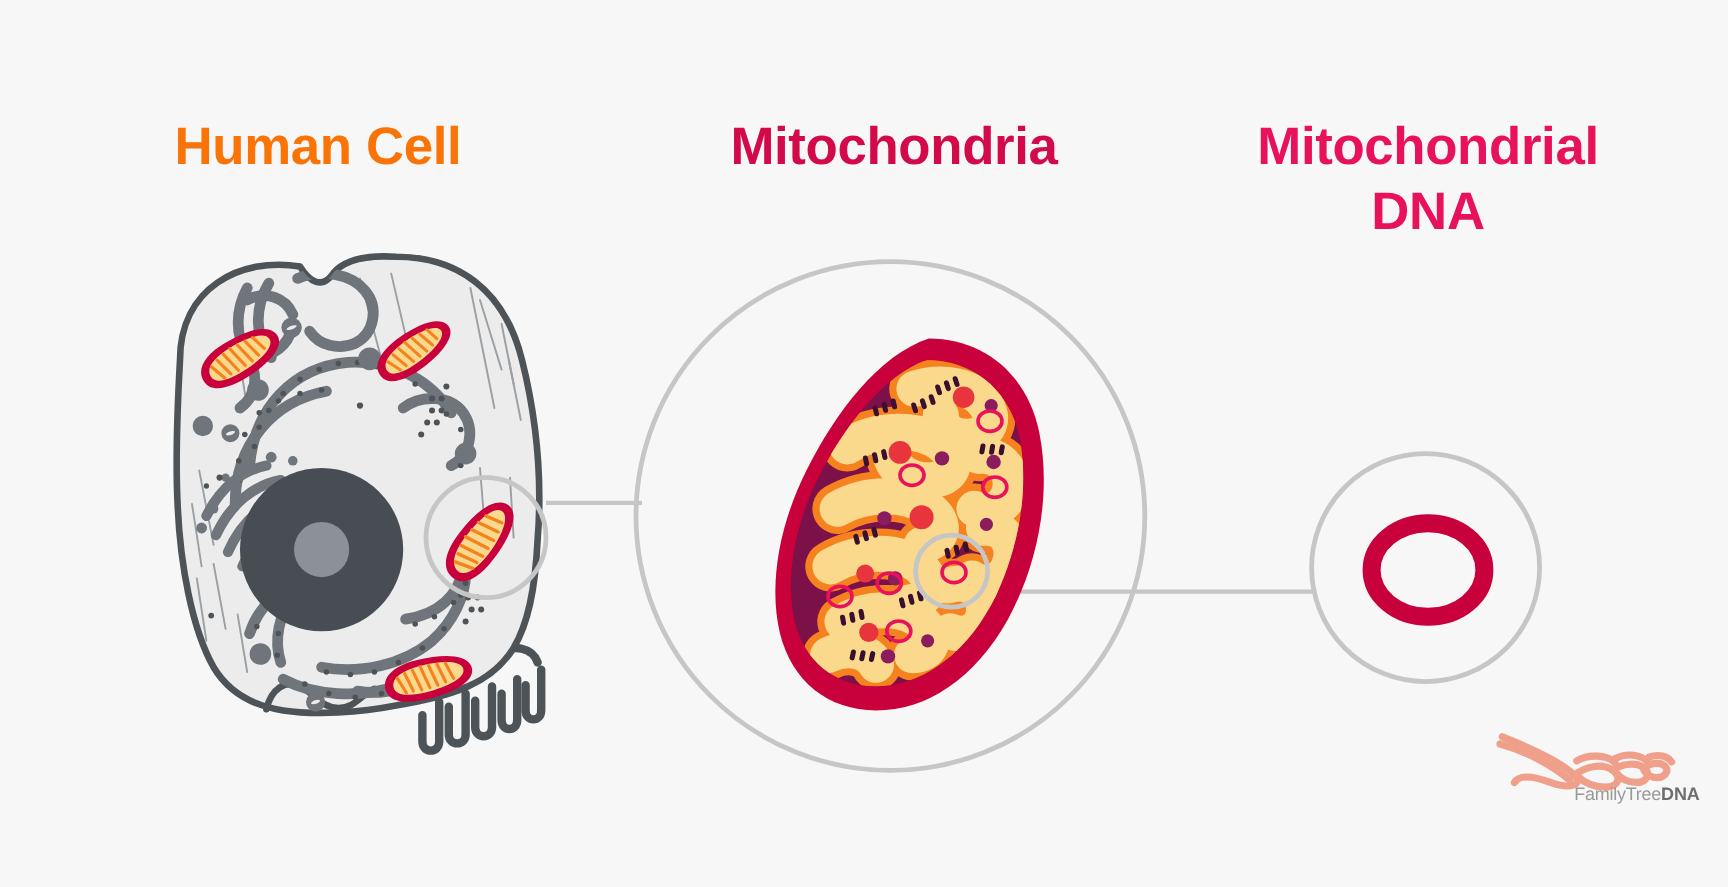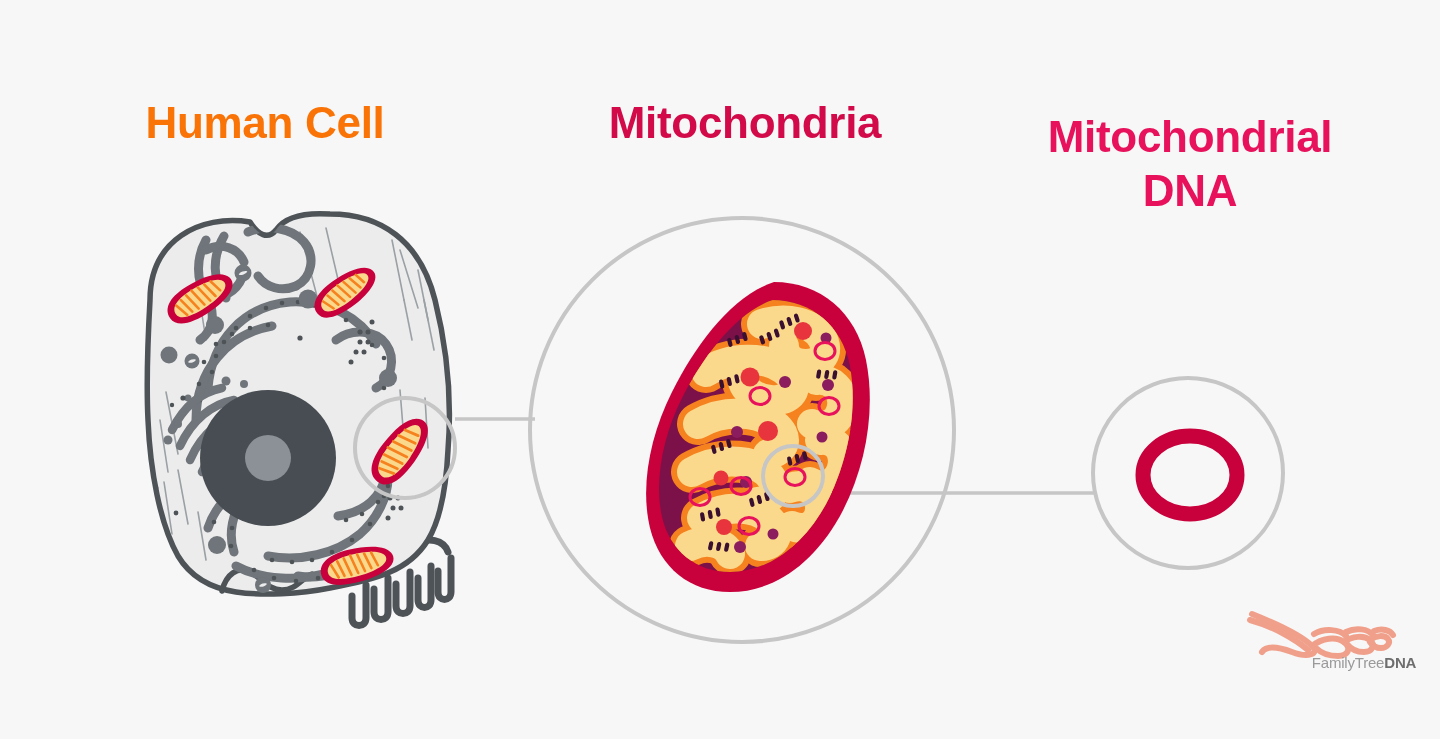--- a/index.html
+++ b/index.html
@@ -40,21 +40,20 @@
     left: 540px;
     top: 96px;
     width: 410px;
     color: #D20A4A;
   }
   #title-mitochondrial-dna {
     left: 1000px;
     top: 96px;
     width: 380px;
     color: #E8115B;
-    margin-top: 14px;
   }
   #stage {
     position: absolute;
     left: 0;
     top: 0;
   }
   #logo-wrap {
     position: absolute;
     left: 1284px;
     top: 608px;

